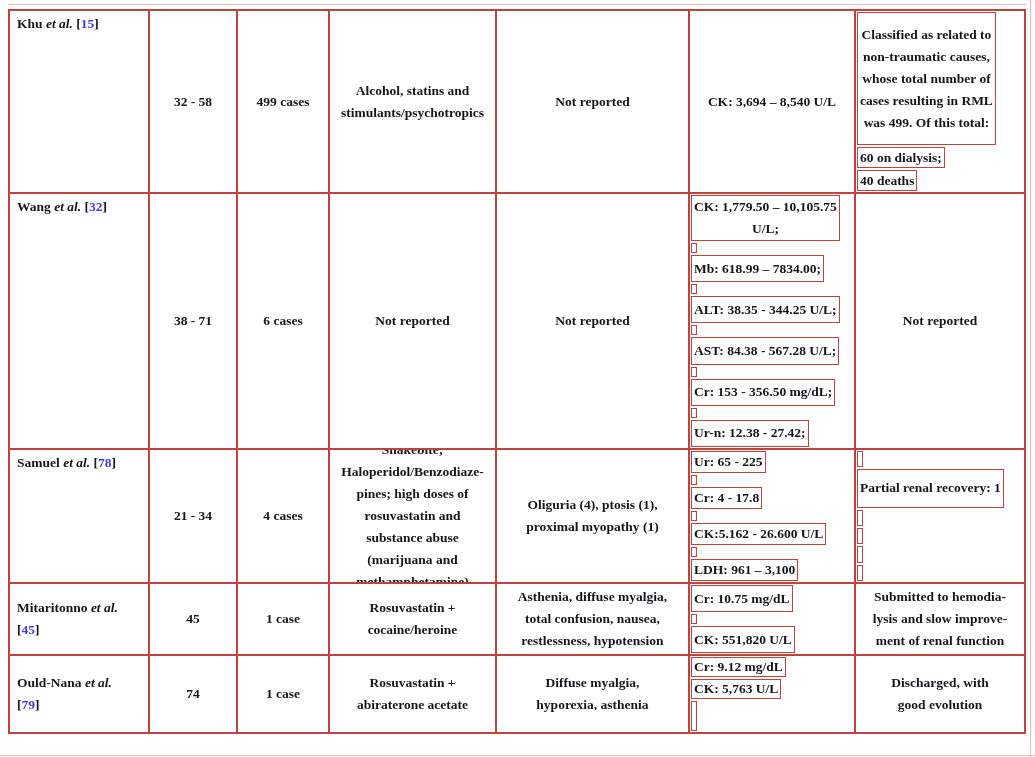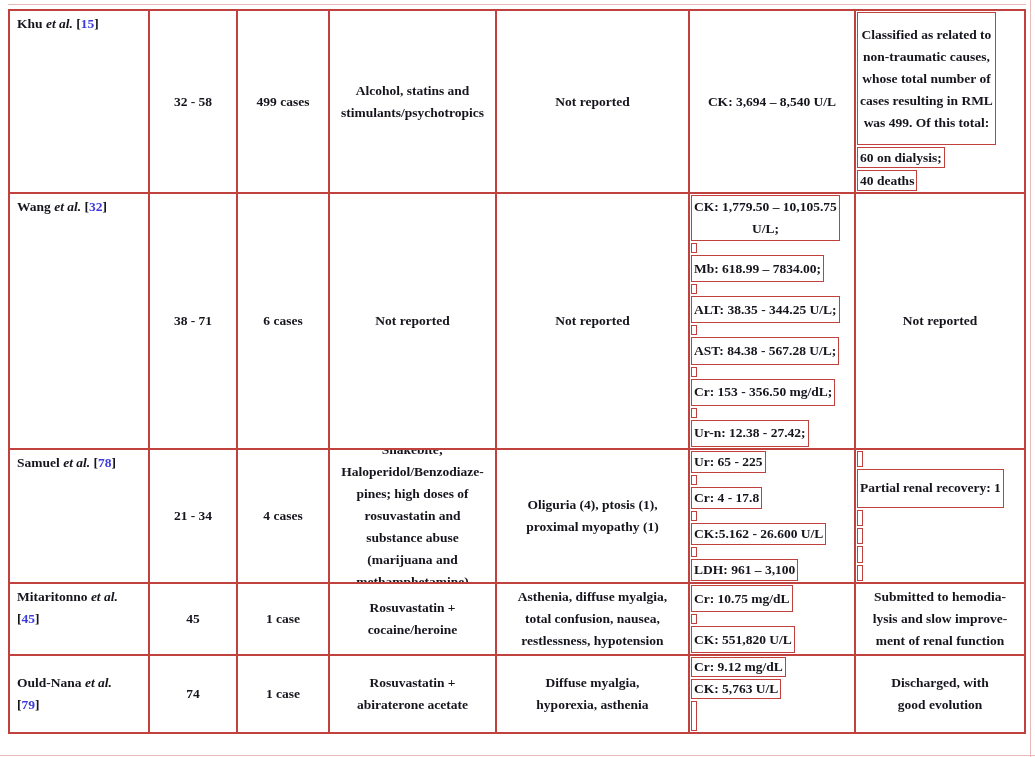--- a/index.html
+++ b/index.html
@@ -149,21 +149,21 @@
       <div class="sbox"></div>
       <div class="sbox">Partial renal recovery: 1</div>
       <div class="sbox"></div>
       <div class="sbox"></div>
       <div class="sbox"></div>
       <div class="sbox"></div>
     </div>
   </div>
 
   <div class="trow r4">
-    <div class="cell author" style="">
+    <div class="cell author" style="justify-content:center;">
       <span class="aline"><span>Mitaritonno </span><span class="etal">et al.</span></span>
       <span class="aline"><span>[</span><span class="cite">45</span><span>]</span></span>
     </div>
     <div class="cell">45</div>
     <div class="cell">1 case</div>
     <div class="cell">Rosuvastatin +
 cocaine/heroine</div>
     <div class="cell">Asthenia, diffuse myalgia,
 total confusion, nausea,
 restlessness, hypotension</div>

